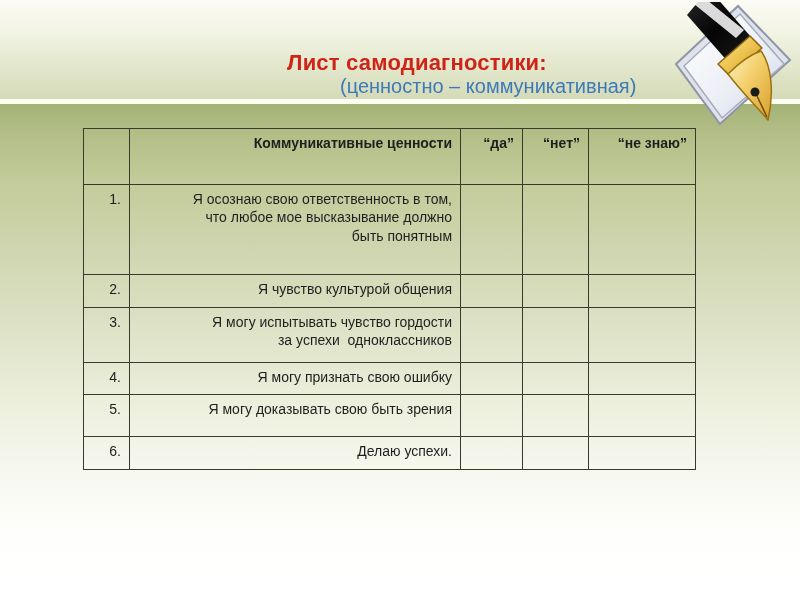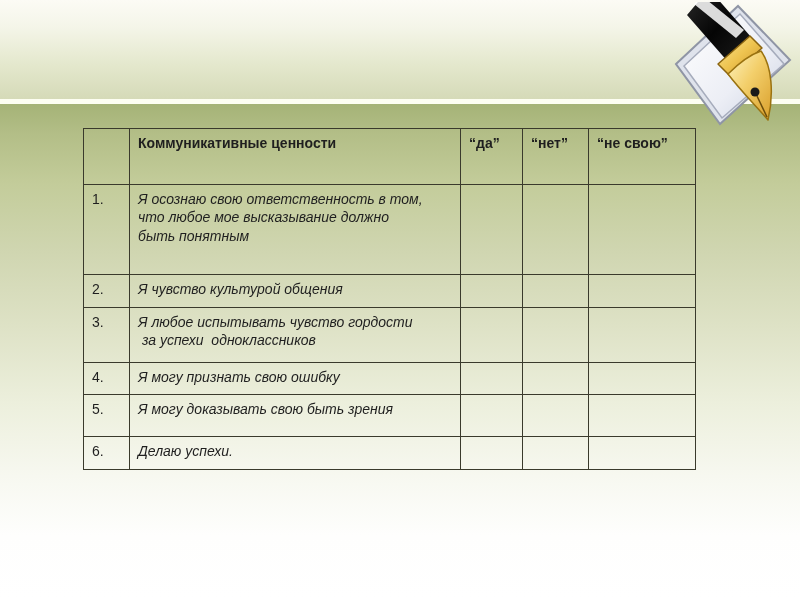--- a/index.html
+++ b/index.html
@@ -51,46 +51,48 @@
   table.diag{
     position:absolute;left:83px;top:128px;
     width:612px;
     border-collapse:collapse;
     table-layout:fixed;
     background:transparent;
   }
   table.diag td,table.diag th{
     border:1.6px solid #3a3a2c;
     vertical-align:top;
-    text-align:left;
+    text-align:right;
     padding:5px 8px 4px 8px;
     font-size:14px;
     line-height:1.32;
     color:#1f1f1f;
     overflow:hidden;
   }
   table.diag th{font-weight:bold;}
-  td.pre{white-space:pre-wrap;font-style:italic;}
+  td.pre{white-space:pre-wrap;}
   tr.h-head{height:56px;}
   tr.h-r1{height:90px;}
   tr.h-r2{height:33px;}
   tr.h-r3{height:55px;}
   tr.h-r4{height:32px;}
   tr.h-r5{height:42px;}
   tr.h-r6{height:33px;}
 </style>
 </head>
 <body>
 
 <div class="slide">
 
   <div class="bg-top"></div>
   <div class="bg-separator"></div>
   <div class="bg-bottom"></div>
 
+  <div class="title-line1" style="color:#d02318;">Лист самодиагностики:</div>
+  <div class="title-line2" style="color:#3d7ab8;">(ценностно – коммуникативная)</div>
 
   <div class="pen-wrap">
     <svg width="128" height="126" viewBox="0 0 128 126" xmlns="http://www.w3.org/2000/svg">
       <defs>
         <linearGradient id="sheetGrad" x1="0" y1="0" x2="1" y2="1">
           <stop offset="0" stop-color="#ffffff"></stop>
           <stop offset="0.6" stop-color="#eceef5"></stop>
           <stop offset="1" stop-color="#ccd2e2"></stop>
         </linearGradient>
         <linearGradient id="goldGrad" x1="0" y1="0" x2="1" y2="1">
@@ -132,41 +134,41 @@
         <col style="width:62px">
         <col style="width:66px">
         <col style="width:107px">
     </colgroup>
     <tbody>
       <tr class="h-head">
         <th></th>
         <th>Коммуникативные ценности</th>
         <th>“да”</th>
         <th>“нет”</th>
-        <th>“не свою”</th>
+        <th>“не знаю”</th>
       </tr>
       <tr class="h-r1">
         <td>1.</td>
         <td class="pre">Я осознаю свою ответственность в том,
 что любое мое высказывание должно
 быть понятным</td>
         <td></td>
         <td></td>
         <td></td>
       </tr>
       <tr class="h-r2">
         <td>2.</td>
         <td class="pre">Я чувство культурой общения</td>
         <td></td>
         <td></td>
         <td></td>
       </tr>
       <tr class="h-r3">
         <td>3.</td>
-        <td class="pre">Я любое испытывать чувство гордости
+        <td class="pre">Я могу испытывать чувство гордости
  за успехи  одноклассников</td>
         <td></td>
         <td></td>
         <td></td>
       </tr>
       <tr class="h-r4">
         <td>4.</td>
         <td class="pre">Я могу признать свою ошибку</td>
         <td></td>
         <td></td>

